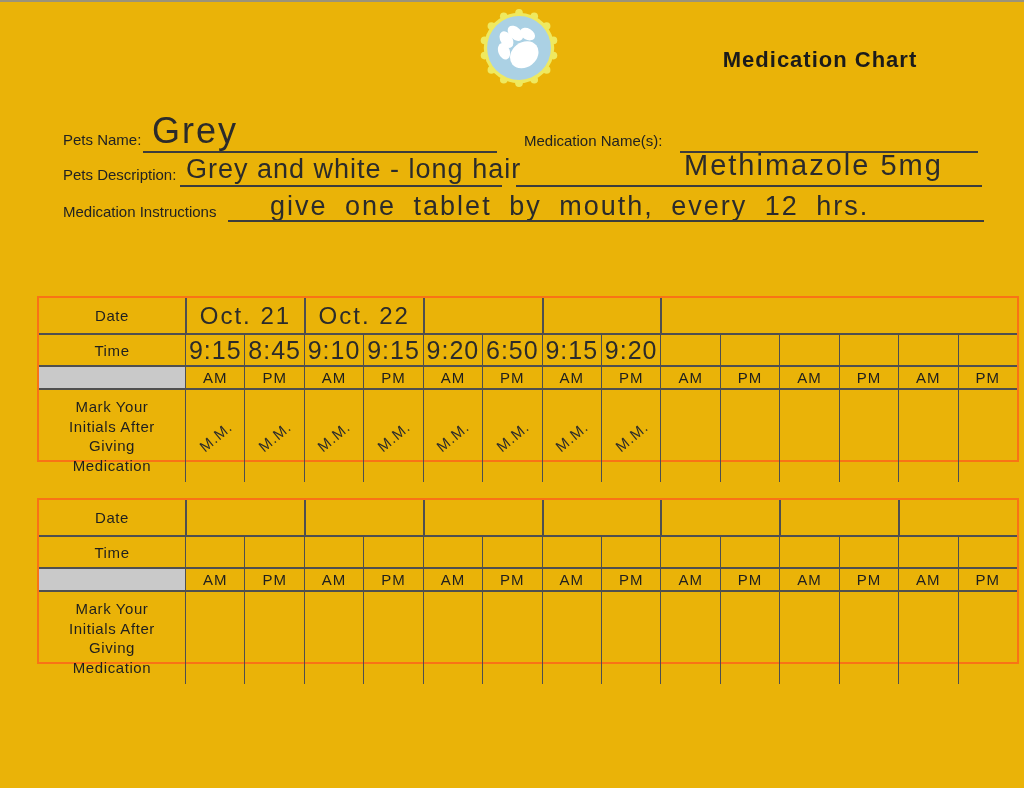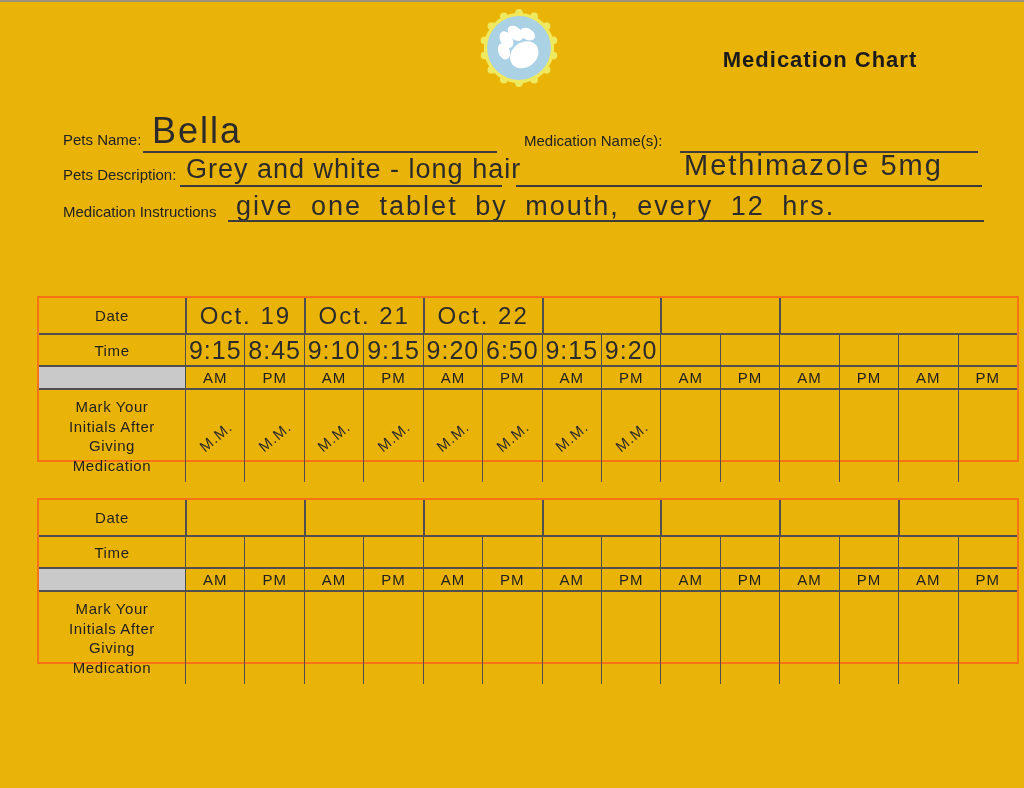--- a/index.html
+++ b/index.html
@@ -31,21 +31,21 @@
     position: absolute; border-bottom: 2px solid #3c3c3c; height: 1px;
   }
   .hw {
     position: absolute;
     font-family: cursive, sans-serif;
     color: #2b2b2b; white-space: nowrap; line-height: 1;
   }
   .hw-name       { font-size: 36px; letter-spacing: 2px; }
   .hw-med        { font-size: 29px; letter-spacing: 2px; }
   .hw-desc       { font-size: 27px; letter-spacing: 1px; }
-  .hw-instr      { font-size: 27px; letter-spacing: 2px; word-spacing: 8px; }
+  .hw-instr      { font-size: 27px; letter-spacing: 2px; word-spacing: 8px; margin-left: 34px; }
   
   .med-table {
     position: absolute; left: 37px; width: 982px;
     border: 2px solid #f97316; background: transparent;
   }
   .t1 { top: 296px; }
   .t2 { top: 498px; }
   .trow {
     display: grid;
     grid-template-columns: 146px repeat(14, 1fr);
@@ -109,44 +109,41 @@
       <ellipse cx="0" cy="9" rx="16" ry="13"></ellipse>
       <ellipse cx="-14.5" cy="-7" rx="6" ry="9" transform="rotate(18 -14.5 -7)"></ellipse>
       <ellipse cx="-5" cy="-15" rx="6.2" ry="9.5" transform="rotate(6 -5 -15)"></ellipse>
       <ellipse cx="6.5" cy="-14.5" rx="6.2" ry="9.5" transform="rotate(-8 6.5 -14.5)"></ellipse>
       <ellipse cx="16" cy="-6" rx="5.8" ry="8.5" transform="rotate(-22 16 -6)"></ellipse>
     </g>
   </svg>
   <div class="doc-title">Medication Chart</div>
 
   <span class="form-label" style="left:63px; top:131px;">Pets Name:</span>
-  <span class="hw hw-name" style="left:152px; top:113px;">Bella</span>
+  <span class="hw hw-name" style="left:152px; top:113px;">Grey</span>
   <div class="underline" style="left:143px; top:151px; width:354px;"></div>
 
   <span class="form-label" style="left:524px; top:132px;">Medication Name(s):</span>
   <span class="hw hw-med" style="left:684px; top:118px;margin-top:33px;">Methimazole 5mg</span>
   <div class="underline" style="left:680px; top:151px; width:298px;"></div>
 
   <span class="form-label" style="left:63px; top:166px;">Pets Description:</span>
   <span class="hw hw-desc" style="left:186px; top:156px;">Grey and white - long hair</span>
   <div class="underline" style="left:180px; top:185px; width:322px;"></div>
 
   <span class="hw hw-med" style="left:522px; top:162px;"></span>
   <div class="underline" style="left:516px; top:185px; width:466px;"></div>
 
   <span class="form-label" style="left:63px; top:203px;">Medication Instructions</span>
   <span class="hw hw-instr" style="left:236px; top:193px;">give one tablet by mouth, every 12 hrs.</span>
   <div class="underline" style="left:228px; top:220px; width:756px;"></div>
 
   <div class="med-table t1">
     <div class="trow row-date">
       <div class="tcell label-cell">Date</div>
-    <div class="tcell date-cell">
-          <span class="hw-cell hw-date">Oct. 19</span>
-        </div>
         <div class="tcell date-cell">
           <span class="hw-cell hw-date">Oct. 21</span>
         </div>
         <div class="tcell date-cell">
           <span class="hw-cell hw-date">Oct. 22</span>
         </div>
         <div class="tcell date-cell">
           <span class="hw-cell hw-date"></span>
         </div>
         <div class="tcell date-cell">

